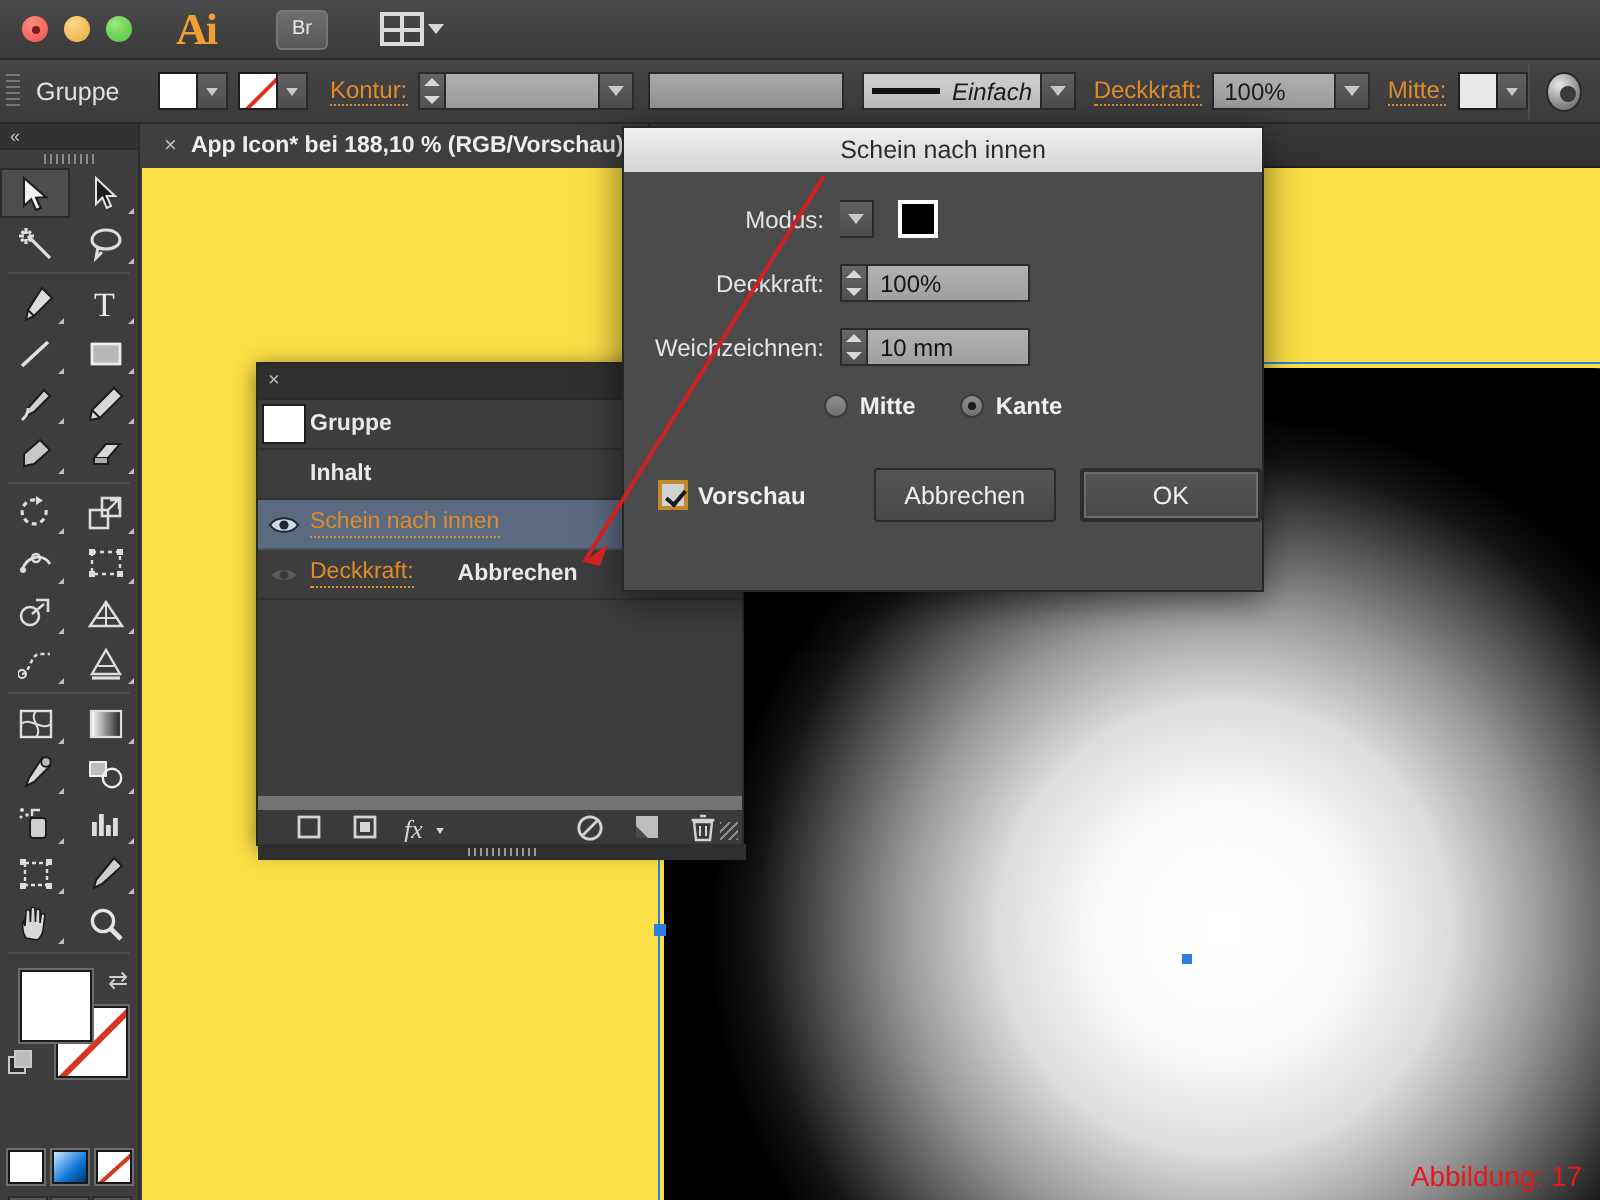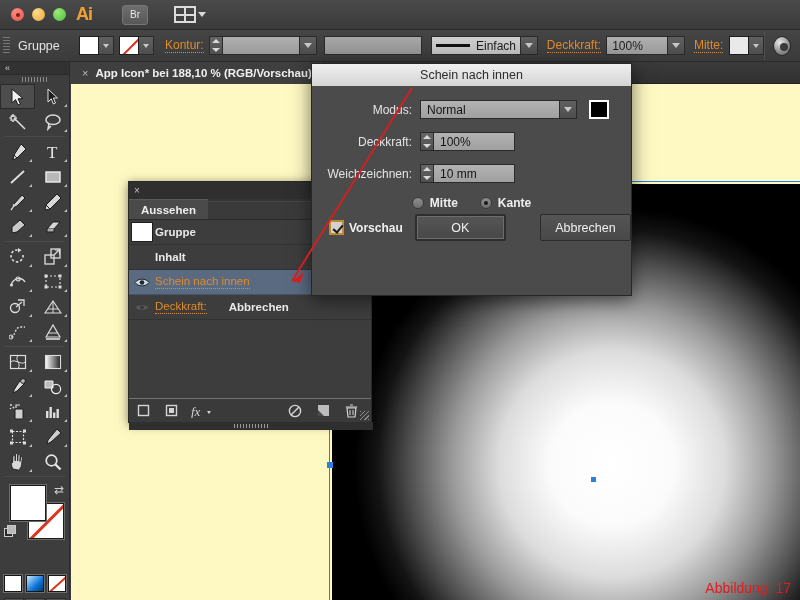--- a/index.html
+++ b/index.html
@@ -18,21 +18,21 @@
     background:linear-gradient(#4a4a4a,#3a3a3a);
     border-bottom:1px solid #2a2a2a;
     display:flex; align-items:center;
   }
   .traffic { display:flex; gap:8px; margin-left:11px; }
   .tl { width:13px; height:13px; border-radius:50%; position:relative; }
   .tl.red{background:radial-gradient(circle at 35% 30%,#ff8a80,#e8534a);}
   .tl.red:after{content:"";position:absolute;left:4.5px;top:4.5px;width:4px;height:4px;border-radius:50%;background:#7a1a12;}
   .tl.yellow{background:radial-gradient(circle at 35% 30%,#ffd98a,#e8a93a);}
   .tl.green{background:radial-gradient(circle at 35% 30%,#9ae87a,#4fbf3a);}
-  #ai-logo { margin-left:10px; color:#f0a030; font-weight:bold; font-size:18px; font-family:Liberation Sans, sans-serif; letter-spacing:-1px;}
+  #ai-logo { margin-left:22px; color:#f0a030; font-weight:bold; font-size:22px; font-family:Liberation Serif, serif; letter-spacing:-1px;}
   #br-btn { margin-left:30px; width:26px;height:20px;border:1px solid #777; border-radius:3px;
             background:linear-gradient(#6e6e6e,#585858); color:#e8e8e8; font-size:10px;
             display:flex;align-items:center;justify-content:center;}
   #arrange-btn{ margin-left:26px; display:flex; align-items:center; gap:2px;}
   .arr-ico{ width:22px;height:17px;border:1.5px solid #dcdcdc; display:grid; grid-template-columns:1fr 1fr; grid-template-rows:1fr 1fr;}
   .arr-ico i{ border:0.5px solid #dcdcdc; display:block;}
   .caret{ width:0;height:0;border-left:4px solid transparent;border-right:4px solid transparent;border-top:5px solid #d8d8d8;}
 
   
   #ctrl-bar{
@@ -60,21 +60,21 @@
   .spin .dn{width:0;height:0;border-left:4px solid transparent;border-right:4px solid transparent;border-top:4px solid #d9d9d9;}
   .field{height:19px;background:linear-gradient(#b0b0b0,#9a9a9a);border:1px solid #2a2a2a;
          display:flex;align-items:center;padding:0 5px;color:#1c1c1c;font-size:12px;}
   .field.dark{background:linear-gradient(#a8a8a8,#949494);}
   .drop-arrow{width:17px;height:19px;background:linear-gradient(#606060,#4d4d4d);border:1px solid #2a2a2a;border-left:none;
               display:flex;align-items:center;justify-content:center;}
   .drop-arrow .caret{border-top-color:#c8c8c8;}
   .stroke-box{height:19px;width:90px;background:linear-gradient(#cfcfcf,#bfbfbf);border:1px solid #2a2a2a;
               display:flex;align-items:center;gap:6px;padding:0 4px;}
   .stroke-line{width:44px;height:3px;background:#111;}
-  .stroke-txt{color:#1b1b1b;font-size:12px;}
+  .stroke-txt{color:#1b1b1b;font-size:12px;font-style:italic;}
   #doc-setup{width:20px;height:20px;border-radius:50%;
      background:radial-gradient(circle at 35% 30%,#e8e8e8,#8c8c8c 60%,#5a5a5a);
      border:1px solid #2a2a2a; position:relative;}
   #doc-setup:after{content:"";position:absolute;left:6px;top:6px;width:8px;height:8px;border-radius:50%;background:#3a3a3a;}
 
   
   #tab-bar{position:absolute;left:70px;top:62px;width:730px;height:22px;
     background:linear-gradient(#3a3a3a,#313131);border-bottom:1px solid #222;display:flex;align-items:center;}
   #doc-tab{height:22px;display:flex;align-items:center;gap:7px;padding:0 12px;
     background:#3f3f3f;border-right:1px solid #242424;}
@@ -109,21 +109,21 @@
   .mini-sw{width:18px;height:17px;border:1px solid #161616;box-shadow:0 0 0 1px #6e6e6e;}
   .ms-white{background:#fff;}
   .ms-grad{background:linear-gradient(135deg,#cfe9ff,#0b76d8 60%,#003a72);}
   .ms-none{background:#fff;position:relative;overflow:hidden;}
   .ms-none:after{content:"";position:absolute;left:-4px;top:7px;width:27px;height:2px;background:#d8371f;transform:rotate(-42deg);}
   #screen-row{display:flex;gap:1px;justify-content:center;margin-top:6px;}
   .scr{width:20px;height:17px;background:linear-gradient(#565656,#454545);border:1px solid #2c2c2c;
        display:flex;align-items:center;justify-content:center;}
 
   
-  #canvas{position:absolute;left:71px;top:84px;width:729px;height:516px;background:#fef9c3;overflow:hidden;text-decoration:underline;}
+  #canvas{position:absolute;left:71px;top:84px;width:729px;height:516px;background:#fde047;overflow:hidden;text-decoration:underline;}
   #artwork{position:absolute;left:261px;top:100px;width:560px;height:560px;border-radius:96px;
     background:
       radial-gradient(ellipse 46% 46% at 50% 50%, #ffffff 0%, #fbfbfb 24%, #dcdcdc 44%, #9a9a9a 62%, #4d4d4d 79%, #141414 91%, #000 100%);
   }
   #sel-box{position:absolute;left:258px;top:97px;width:566px;height:566px;border:1px solid #2a7fe0;}
   .handle{position:absolute;width:6px;height:6px;background:#2a7fe0;}
   .handle.hollow{background:#fff;border:1px solid #2a7fe0;width:7px;height:7px;}
   #center-pt{position:absolute;left:520px;top:393px;width:5px;height:5px;background:#2a7fe0;}
   #caption{position:absolute;right:9px;bottom:4px;color:#e8191c;font-size:14px;white-space:nowrap;}
 
@@ -139,41 +139,41 @@
   #ap-list{border-top:1px solid #2a2a2a;}
   .ap-row{height:25px;display:flex;align-items:center;border-bottom:1px solid #323232;}
   .ap-row .eye{width:26px;display:flex;align-items:center;justify-content:center;}
   .ap-row .swatchcell{width:26px;display:flex;align-items:center;justify-content:center;}
   .ap-row .sq{width:22px;height:20px;background:#fff;border:1px solid #1e1e1e;}
   .ap-row .lbl{font-size:11.5px;color:#e9e9e9;font-weight:bold;}
   .ap-row .lbl.orange{color:#e08b2a;border-bottom:1px dotted #e08b2a;font-weight:normal;line-height:13px;}
   .ap-row .val{color:#e9e9e9;font-size:11.5px;margin-left:22px;font-weight:bold;}
   .ap-row.selected{background:#5a6a80;border-bottom:1px solid #46546a;}
   #ap-body{height:74px;}
-  #ap-footer{position:absolute;left:0;bottom:0;width:100%;height:24px;background:#3a3a3a;border-top:1px solid #737373;
-    display:flex;align-items:center;}
+  #ap-footer{position:absolute;left:0;bottom:0;width:100%;height:24px;background:#3a3a3a;border-top:7px solid #737373;
+    display:flex;align-items:center;padding-left:11px;}
   #ap-footer .fb{width:28px;display:flex;align-items:center;justify-content:center;color:#d4d4d4;}
   #ap-resize{position:absolute;right:2px;bottom:2px;width:9px;height:9px;
     background:repeating-linear-gradient(135deg,#8b8b8b 0 1px,transparent 1px 3px);}
   #ap-scrollstrip{position:absolute;left:0;bottom:-8px;width:244px;height:8px;background:#2f2f2f;
      display:flex;align-items:center;justify-content:center;}
   #ap-scrollstrip i{width:34px;height:4px;background:repeating-linear-gradient(90deg,#9a9a9a 0 1px,transparent 1px 3px);}
 
   
   #dialog{position:absolute;left:311px;top:63px;width:321px;height:233px;
     background:#4b4b4b;border:1px solid #272727;box-shadow:0 4px 18px rgba(0,0,0,.55);}
   #dlg-title{height:22px;background:linear-gradient(#f0f0f0,#d4d4d4);
     display:flex;align-items:center;justify-content:center;color:#2c2c2c;font-size:12.5px;}
   #dlg-body{position:relative;padding:14px 0 0 0;}
   .drow{display:flex;align-items:center;margin-bottom:13px;}
   .dlabel{width:108px;text-align:right;padding-right:8px;color:#e4e4e4;font-size:12px;}
   .dlg-field{height:19px;background:linear-gradient(#b2b2b2,#a0a0a0);border:1px solid #2b2b2b;
     display:flex;align-items:center;padding:0 6px;color:#141414;font-size:12px;}
   #mode-swatch{width:20px;height:19px;background:#000;border:2px solid #fff;margin-left:12px;}
-  .radio-row{display:flex;align-items:center;justify-content:center;gap:22px;margin-top:3px;margin-bottom:4px;}
+  .radio-row{display:flex;align-items:center;justify-content:center;gap:22px;margin-top:3px;margin-bottom:24px;}
   .radio{display:flex;align-items:center;gap:6px;color:#efefef;font-size:12px;font-weight:bold;}
   .rdot{width:12px;height:12px;border-radius:50%;background:linear-gradient(#8e8e8e,#6f6f6f);
     border:1px solid #3a3a3a;position:relative;}
   .rdot.on:after{content:"";position:absolute;left:3px;top:3px;width:4px;height:4px;border-radius:50%;background:#1a1a1a;}
   #dlg-actions{display:flex;align-items:center;padding-left:18px;gap:12px;}
   #chk-wrap{display:flex;align-items:center;gap:6px;}
   #chk{width:13px;height:13px;background:#d2d2d2;border:1px solid #c08a2e;box-shadow:0 0 0 1px #c08a2e;
     position:relative;}
   #chk:after{content:"";position:absolute;left:3.5px;top:1px;width:4px;height:8px;border:solid #1a1a1a;
     border-width:0 2px 2px 0;transform:rotate(40deg);}
@@ -579,24 +579,20 @@
       
     </div>
   </div>
 
 </div>
 
 <div id="appearance">
   <div id="ap-titlebar">
     <span class="x">×</span>
   </div>
-  <div id="ap-tabs">
-    <div id="ap-tab-active">Aussehen</div>
-    <div class="rest"></div>
-  </div>
 
   <div id="ap-list">
 
     <div class="ap-row">
       <span class="swatchcell">
           <i class="sq"></i>
         </span>
       <span class="lbl">Gruppe</span>
     </div>
 
@@ -674,21 +670,20 @@
       <i></i>
     </div>
 </div>
 
 <div id="dialog">
   <div id="dlg-title">Schein nach innen</div>
   <div id="dlg-body">
 
     <div class="drow">
       <span class="dlabel">Modus:</span>
-      <span class="dlg-field" style="width:140px">Normal</span>
       <span class="drop-arrow">
           <span class="caret"></span>
         </span>
       <span id="mode-swatch"></span>
     </div>
 
     <div class="drow">
       <span class="dlabel">Deckkraft:</span>
       <span class="spin">
           <span class="up"></span>
@@ -715,22 +710,22 @@
         <i class="rdot on"></i>
         <span>Kante</span>
       </span>
     </div>
 
     <div id="dlg-actions">
       <span id="chk-wrap">
         <i id="chk"></i>
         <span id="chk-label">Vorschau</span>
       </span>
+      <span class="dbtn" id="btn-cancel">Abbrechen</span>
       <span class="dbtn" id="btn-ok">OK</span>
-      <span class="dbtn" id="btn-cancel">Abbrechen</span>
     </div>
   </div>
 </div>
 
 <svg id="arrow">
   <line x1="412" y1="88" x2="292" y2="281" stroke="#d21f1f" stroke-width="2"></line>
   <polygon points="292,281 304,272 300,283" fill="#d21f1f"></polygon>
 </svg>
 
 </body></html>

